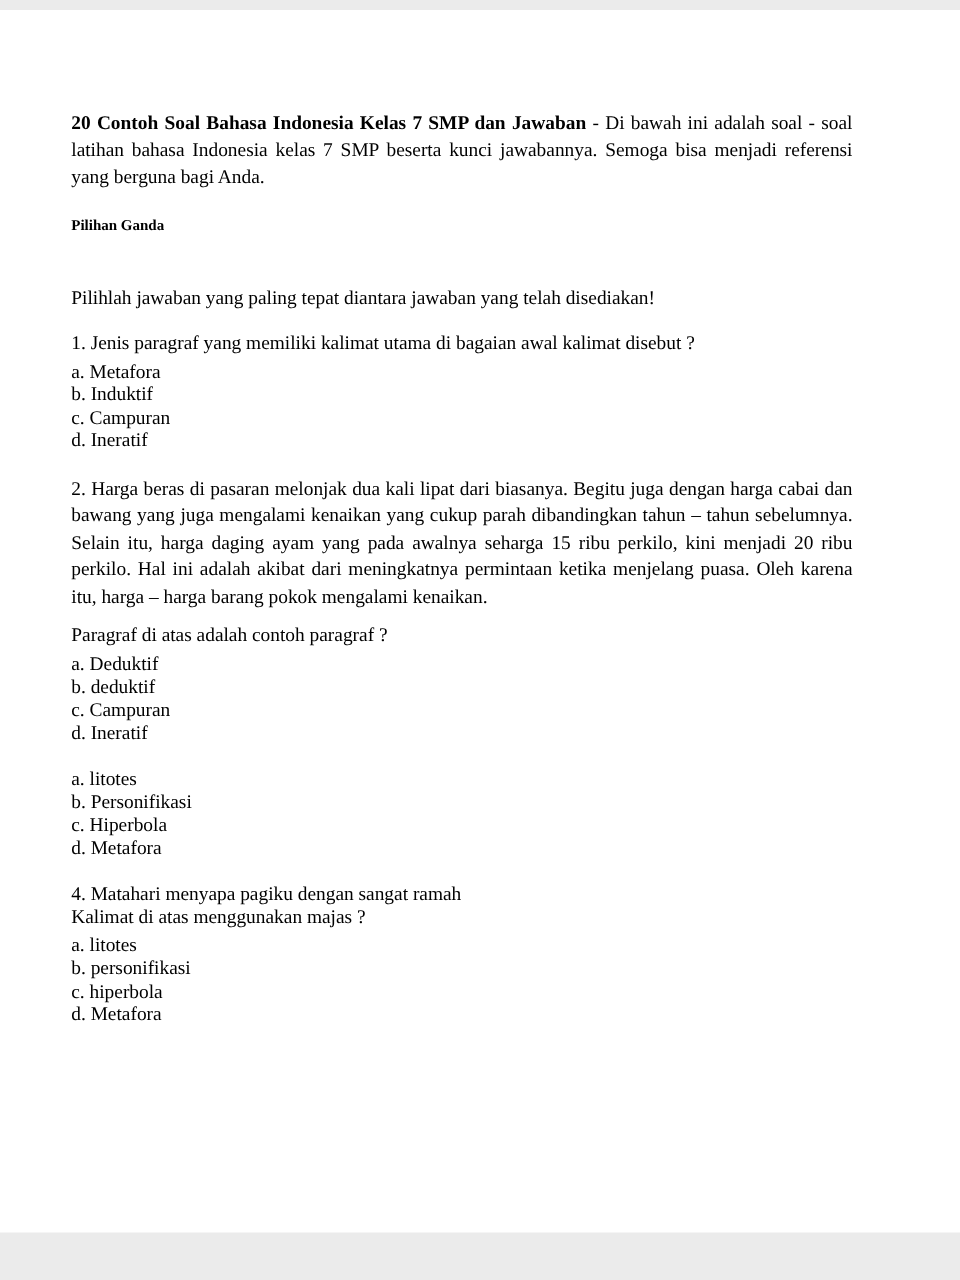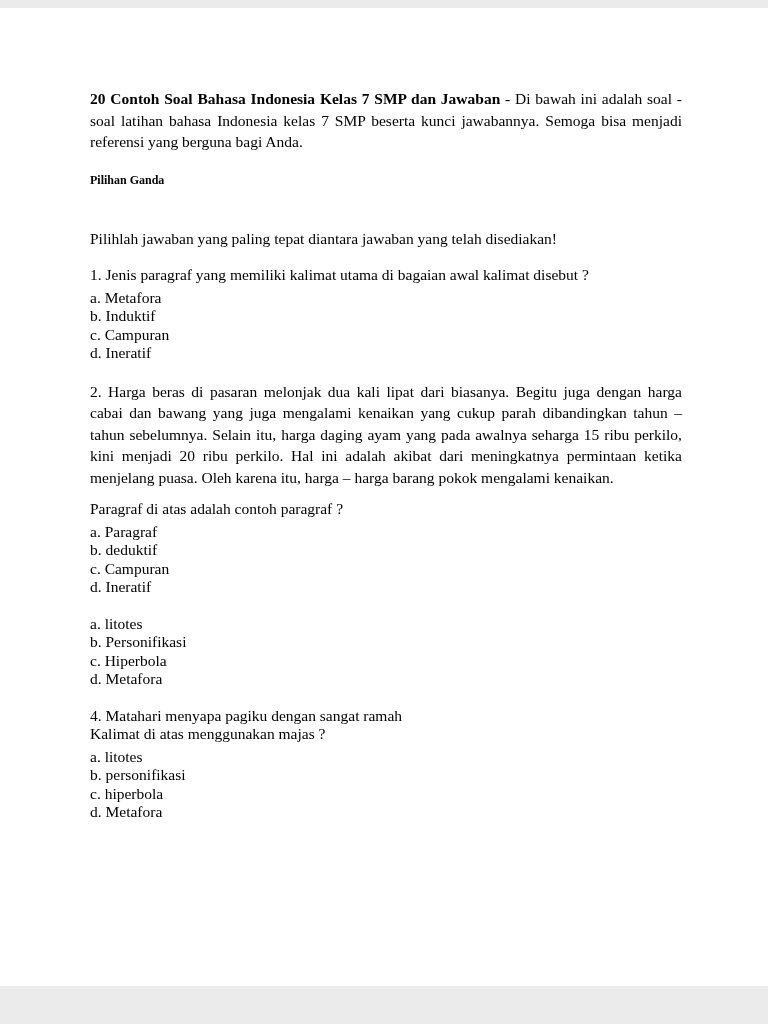--- a/index.html
+++ b/index.html
@@ -11,21 +11,21 @@
     position: relative;
     overflow: hidden;
   }
   .paper {
     position: absolute;
     left: 0;
     top: 8px;
     width: 768px;
     height: 978px;
     background: #ffffff;
-    padding: 80px 86px 0 90px;
+    padding: 80px 86px 0 57px;
     overflow: hidden;
   }
   .para {
     font-size: 15.5px;
     line-height: 21.5px;
     text-align: justify;
   }
   .bold { font-weight: bold; }
   .heading {
     font-size: 12px;
@@ -57,21 +57,21 @@
         <p class="line">1. Jenis paragraf yang memiliki kalimat utama di bagaian awal kalimat disebut ?</p>
         <p class="line option">a. Metafora</p>
         <p class="line option">b. Induktif</p>
         <p class="line option">c. Campuran</p>
         <p class="line option">d. Ineratif</p>
       </div>
       <div class="question-block">
         <p class="para">2. Harga beras di pasaran melonjak dua kali lipat dari biasanya. Begitu juga dengan harga cabai dan bawang yang juga mengalami kenaikan yang cukup parah dibandingkan tahun – tahun sebelumnya. Selain itu, harga daging ayam yang pada awalnya seharga 15 ribu perkilo, kini menjadi 20 ribu perkilo. Hal ini adalah akibat dari meningkatnya permintaan ketika menjelang puasa. Oleh karena itu, harga – harga barang pokok mengalami kenaikan.</p>
         <div class="blank-line"></div>
         <p class="line">Paragraf di atas adalah contoh paragraf ?</p>
-        <p class="line option">a. Paragraf</p>
+        <p class="line option">a. Deduktif</p>
         <p class="line option">b. deduktif</p>
         <p class="line option">c. Campuran</p>
         <p class="line option">d. Ineratif</p>
       </div>
       <div class="question-block">
         <p class="line option">a. litotes</p>
         <p class="line option">b. Personifikasi</p>
         <p class="line option">c. Hiperbola</p>
         <p class="line option">d. Metafora</p>
       </div>

